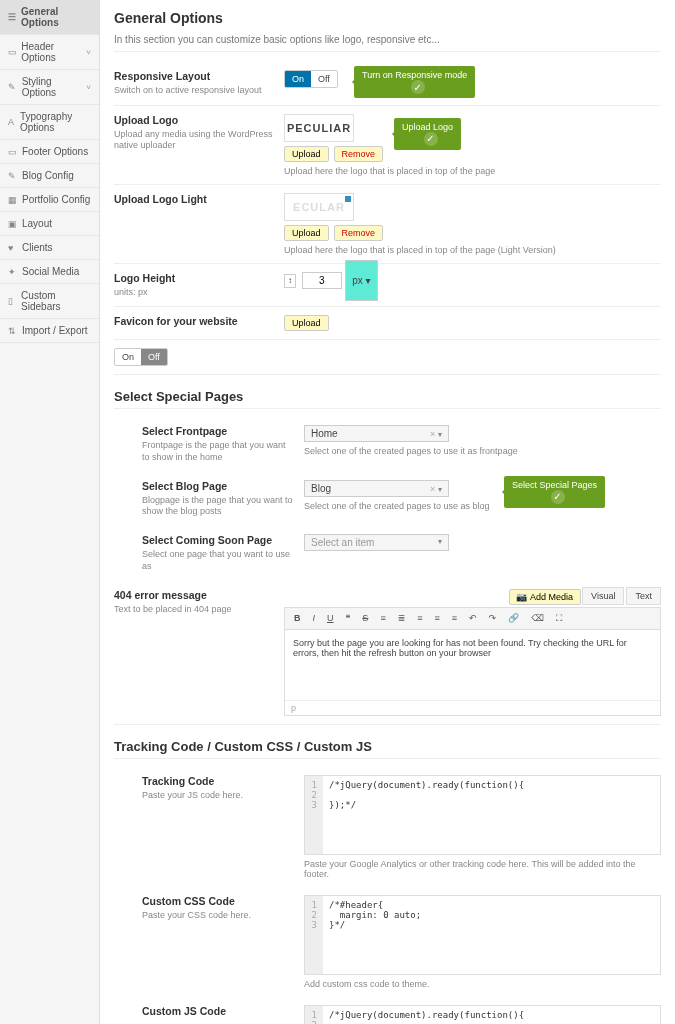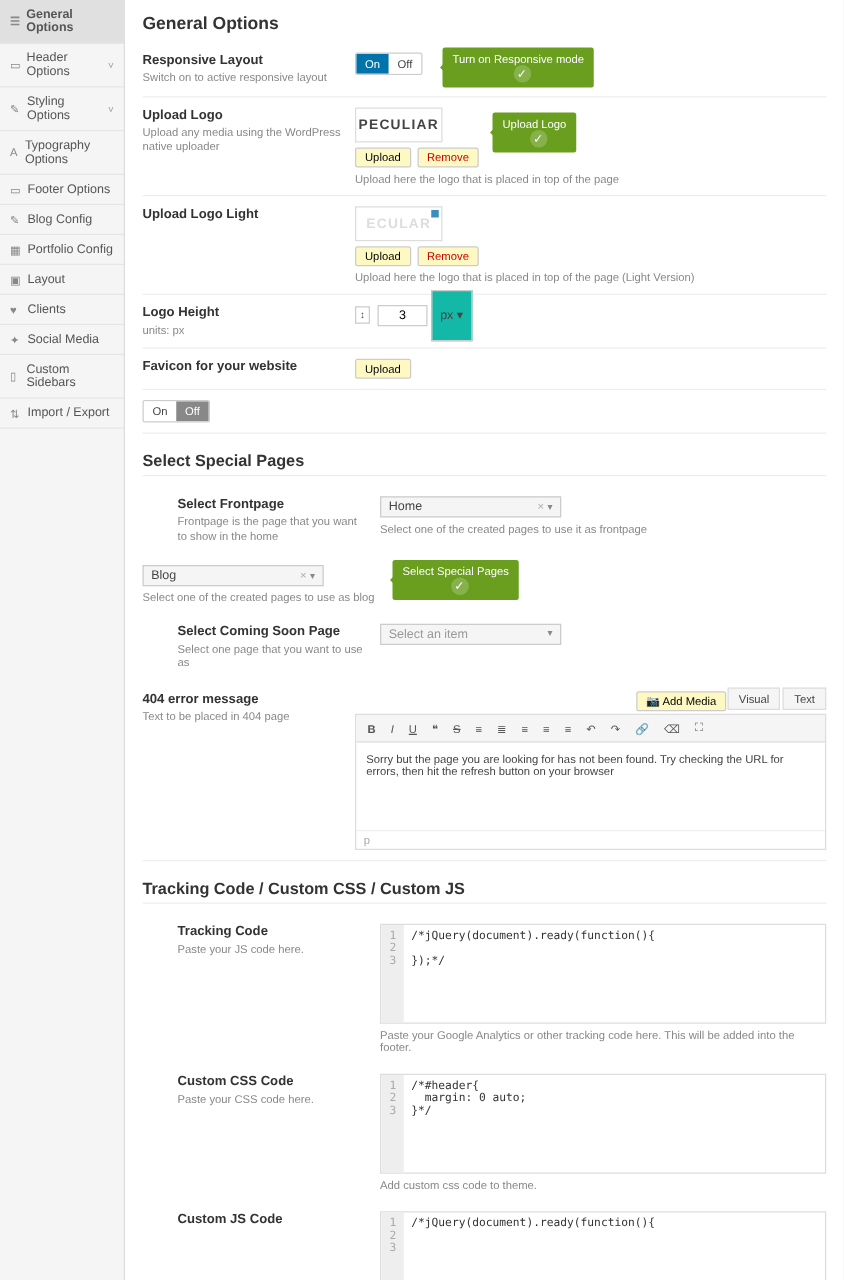--- a/index.html
+++ b/index.html
@@ -32,21 +32,21 @@
 .tooltip::before { content: ''; position: absolute; left: -6px; top: 50%; transform: translateY(-50%); border: 4px solid transparent; border-right-color: inherit; }
 .tooltip.green::before { border-right-color: #6a9e1f; }
 .tooltip.blue::before { border-right-color: #1e8cbe; left: auto; right: -6px; border-right-color: transparent; border-left-color: #1e8cbe; }
 .logo-box { border: 1px solid #ddd; width: 70px; height: 28px; display: flex; align-items: center; justify-content: center; font-size: 11px; font-weight: bold; letter-spacing: 1px; margin-bottom: 4px; overflow: hidden; }
 .logo-box.light { color: #ddd; position: relative; text-align: center; }
 .logo-box.light::after { content: ''; position: absolute; top: 2px; right: 2px; width: 6px; height: 6px; background: #3b8dbd; }
 .btn-sm { font-size: 9px; padding: 2px 7px; border: 1px solid #ccc; background: #fef9c3; cursor: pointer; margin-right: 2px; border-radius: 2px; }
 .btn-sm.remove { color: #c00; }
 .hint { font-size: 9px; color: #888; margin-top: 4px; }
 .num-input { width: 40px; padding: 2px 16px; border: 1px solid #ccc; font-size: 10px; text-align: center; }
-.unit-sel { padding: 14px 6px; border: 1px solid #ccc; font-size: 10px; background: #14b8a6; }
+.unit-sel { padding: 14px 6px; border: 1px solid #ccc; font-size: 10px; background: #5eead4; }
 .select-wide { width: 145px; padding: 2px 6px; border: 1px solid #ccc; font-size: 10px; background: #f5f5f5; display: inline-flex; justify-content: space-between; align-items: flex-start; }
 .select-wide .x { color: #aaa; font-size: 9px; cursor: pointer; }
 .select-wide .arr { color: #888; font-size: 8px; }
 .editor-box { border: 1px solid #ddd; }
 .editor-toolbar { background: #f5f5f5; border-bottom: 1px solid #ddd; padding: 3px 5px; display: flex; align-items: center; gap: 4px; flex-wrap: wrap; }
 .editor-toolbar .tbtn { font-size: 9px; padding: 1px 3px; color: #555; cursor: pointer; border: 1px solid transparent; }
 .editor-tabs { float: right; }
 .editor-tabs span { font-size: 9px; padding: 3px 8px; border: 1px solid #ddd; background: #f5f5f5; cursor: pointer; margin-left: -1px; }
 .editor-content { padding: 8px; font-size: 9px; min-height: 70px; resize: vertical; }
 .editor-footer { font-size: 9px; color: #aaa; padding: 2px 6px; border-top: 1px solid #eee; }
@@ -109,20 +109,21 @@
           <span>Custom Sidebars</span>
         </div>
     <div class="sidebar-item">
           <span class="icon">⇅</span>
           <span>Import / Export</span>
         </div>
   </div>
 
   <div class="main">
     <h1>General Options</h1>
+    <div class="intro">In this section you can customize basic options like logo, responsive etc...</div>
 
     <div class="row">
       <div class="label-col">
         <div class="label-title">Responsive Layout</div>
         <div class="label-desc">Switch on to active responsive layout</div>
       </div>
       <div class="ctrl-col">
         <div class="toggle">
           <span class="active-on">On</span>
               <span>Off</span>
@@ -203,20 +204,24 @@
       <div class="ctrl-col">
         <div class="select-wide">
           <span>Home</span>
               <span><span class="x">×</span> <span class="arr">▾</span></span>
         </div>
         <div class="hint">Select one of the created pages to use it as frontpage</div>
       </div>
     </div>
 
     <div class="row noborder">
+      <div class="label-col indent">
+        <div class="label-title">Select Blog Page</div>
+        <div class="label-desc">Blogpage is the page that you want to show the blog posts</div>
+      </div>
       <div class="ctrl-col">
         <div class="select-wide">
           <span>Blog</span>
               <span><span class="x">×</span> <span class="arr">▾</span></span>
         </div>
         <div class="hint">Select one of the created pages to use as blog</div>
         <div class="tooltip green" style="left:200px;top:-4px">
           <span>Select Special Pages</span>
               <span class="check">✓</span>
         </div>

